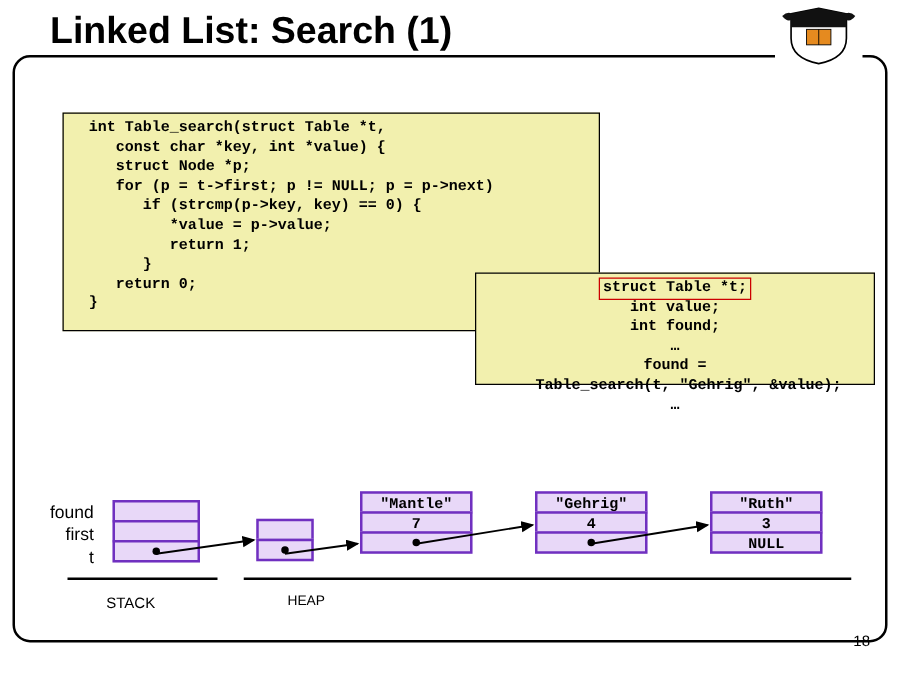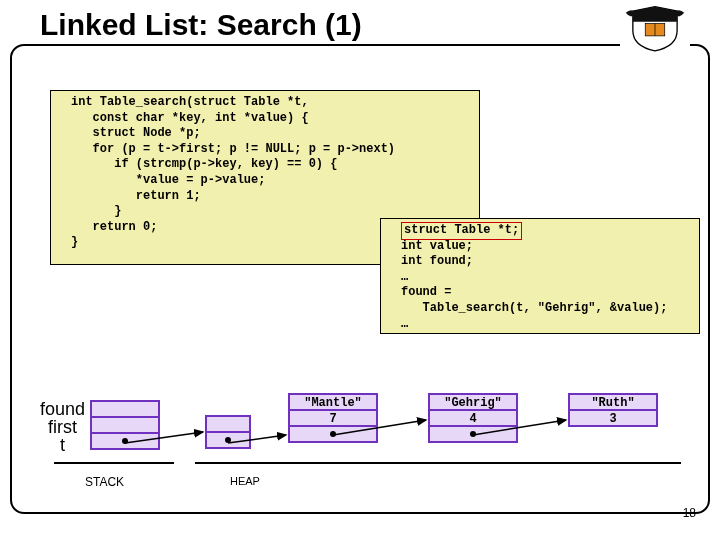--- a/index.html
+++ b/index.html
@@ -45,38 +45,38 @@
     background: #f2f0ae;
     border: 1.5px solid #000;
     font-family: "Courier New", monospace;
     font-size: 12px;
     font-weight: bold;
     white-space: pre;
     padding: 4px 20px;
     line-height: 1.3;
   }
   .codebox1 { left: 50px; top: 90px; width: 430px; height: 175px; }
-  .codebox2 { left: 380px; top: 218px; width: 320px; height: 116px; }
+  .codebox2 { left: 380px; top: 218px; width: 320px; height: 90px; text-align: center; }
   .highlight-line {
     border: 1.5px solid #c00;
     display: inline-block;
     padding: 0 2px;
     margin: -1px 0;
   }
   .stack-area {
     position: absolute;
     left: 40px;
     top: 400px;
   }
   .stack-labels {
     position: absolute;
     left: 0;
     top: 0;
-    text-align: center;
-    font-size: 18px;
+    text-align: right;
+    font-size: 14px;
     line-height: 18px;
   }
   .stack-boxes {
     position: absolute;
     left: 50px;
     top: 0;
   }
   .stack-cell {
     width: 70px;
     height: 18px;
@@ -228,20 +228,21 @@
   <div class="node-cell">"Gehrig"</div>
   <div class="node-cell">4</div>
   <div class="node-cell">
       <div class="dot"></div>
     </div>
 </div>
 
 <div class="node" style="left:568px">
   <div class="node-cell">"Ruth"</div>
   <div class="node-cell">3</div>
+  <div class="node-cell">NULL</div>
 </div>
 
 <div class="underline" style="left:54px; top:462px; width:120px"></div>
 <div class="underline" style="left:195px; top:462px; width:486px"></div>
 
 <div class="stack-label-text">STACK</div>
 <div class="heap-label-text">HEAP</div>
 
 <div class="pagenum">18</div>
 

